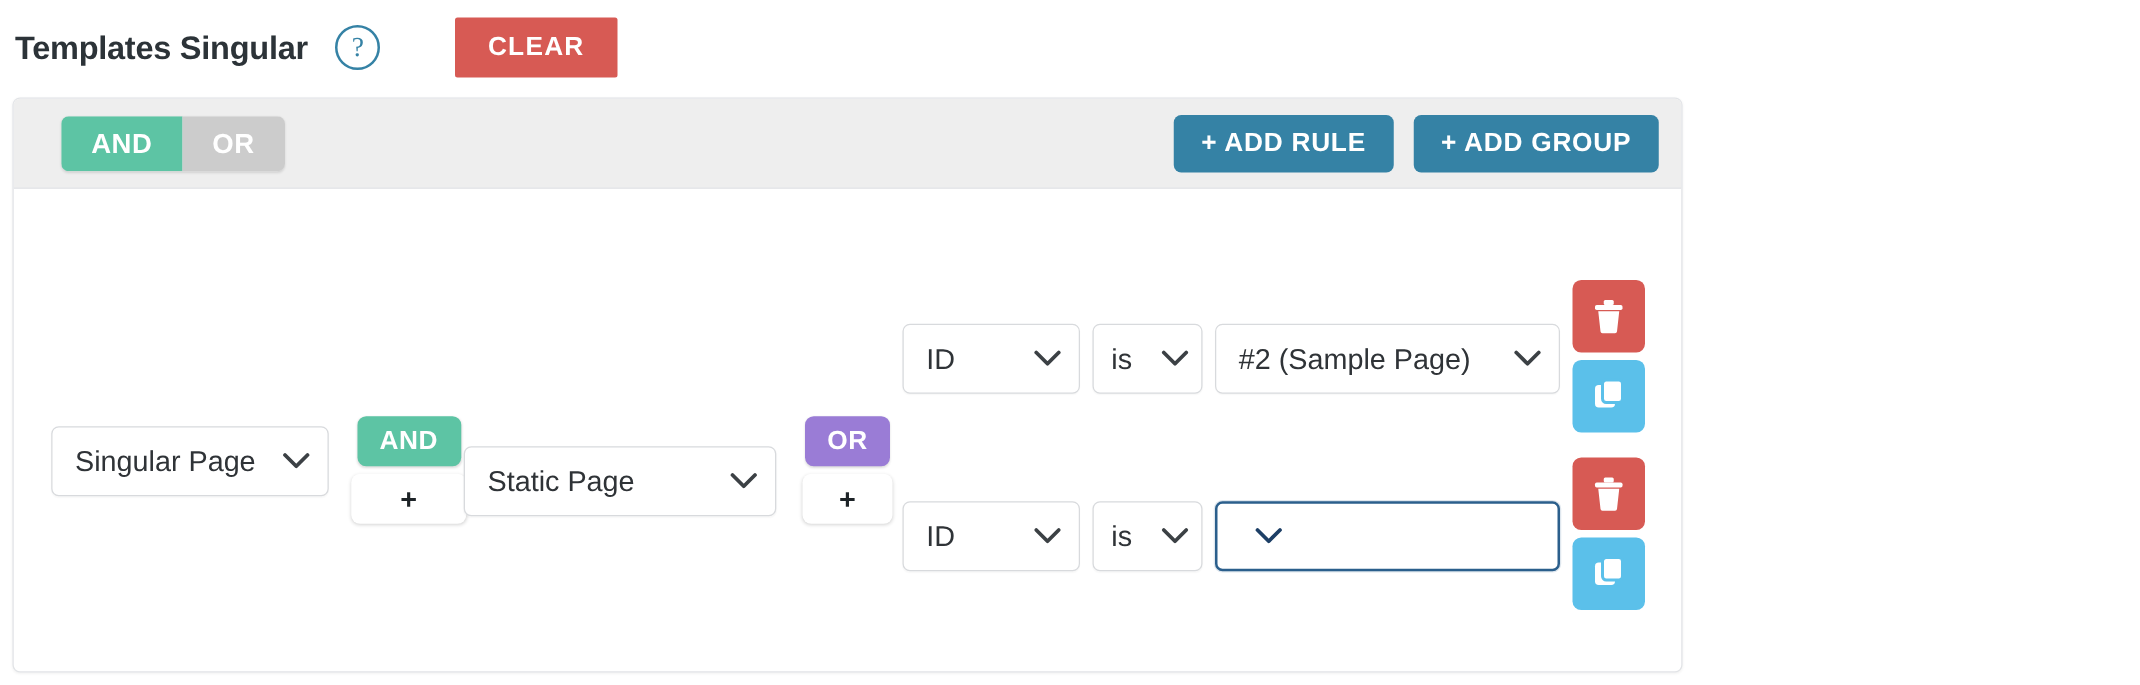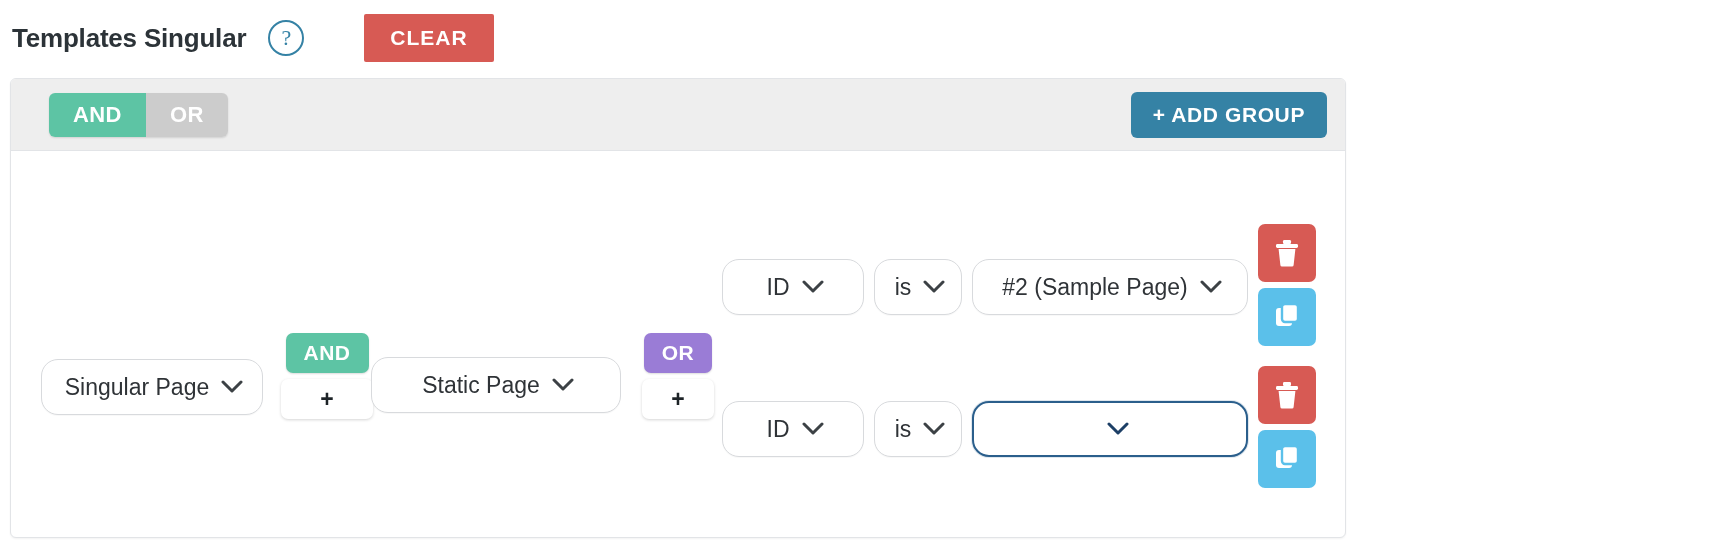--- a/index.html
+++ b/index.html
@@ -120,25 +120,25 @@
   
   .group-body {
     position: relative;
     height: 386px;
   }
 
   
   .sel {
     background: #ffffff;
     border: 1px solid #d8dadd;
-    border-radius: 17px;
-    box-sizing: border-box;
-    display: flex;
-    align-items: center;
-    justify-content: center;
+    border-radius: 6px;
+    box-sizing: border-box;
+    display: flex;
+    align-items: center;
+    justify-content: space-between;
     font-size: 23px;
     color: #2f3337;
     padding: 0 14px 0 18px;
     height: 56px;
     cursor: pointer;
     box-shadow: 0 1px 1px rgba(0,0,0,0.03);
   }
   .sel .chev {
     margin-left: 12px;
     flex: 0 0 auto;
@@ -148,21 +148,21 @@
   .sel.focused {
     border: 2px solid #2b5f8c;
     color: #1d3f66;
     box-shadow: 0 0 0 1px rgba(43,95,140,0.15);
   }
   .sel.focused .chev svg path { stroke: #1d3f66; }
 
   
   .abs { position: absolute; }
 
-  #sel-singular { left: 30px;  top: 208px; width: 222px; }
+  #sel-singular { left: 30px;  top: 190px; width: 222px; }
   #sel-static   { left: 360px; top: 206px; width: 250px; }
 
   .conj-stack {
     position: absolute;
     display: flex;
     flex-direction: column;
     align-items: center;
   }
   .conj-badge {
     color: #ffffff;
@@ -253,20 +253,21 @@
 </div>
 
 <div class="builder">
 
   <div class="group-header">
     <div class="conj-toggle">
       <button class="conj-btn active">AND</button>
       <button class="conj-btn inactive">OR</button>
     </div>
     <div class="header-spacer"></div>
+    <button class="add-btn">+ ADD RULE</button>
     <button class="add-btn">+ ADD GROUP</button>
   </div>
 
   <div class="group-body">
 
     <div class="sel abs" id="sel-singular">
       <span>Singular Page</span>
       <span class="chev">
         <svg width="22" height="14" viewBox="0 0 22 14">
             <path d="M2 2 L11 11 L20 2" fill="none" stroke="#3c4145" stroke-width="3" stroke-linecap="round" stroke-linejoin="round"></path>

